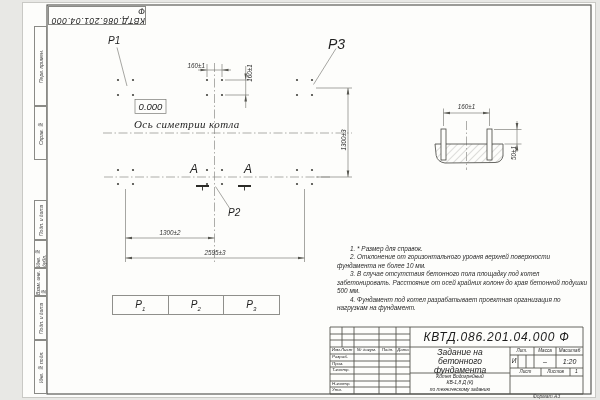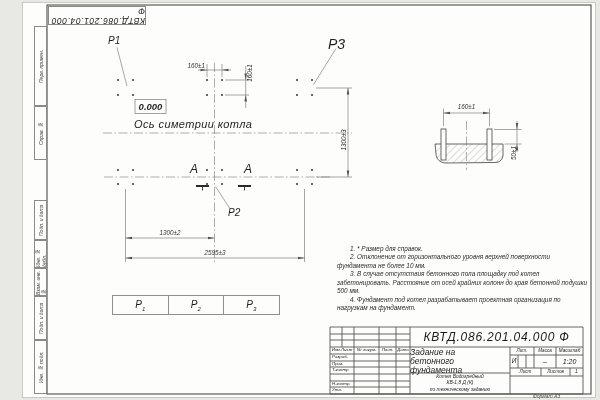--- a/index.html
+++ b/index.html
@@ -141,22 +141,22 @@
   <div class="vcell" style="left:34px;top:106px;width:13px;height:54px;">Справ. №</div>
   <div class="vcell" style="left:34px;top:200px;width:13px;height:40px;">Подп. и дата</div>
   <div class="vcell" style="left:34px;top:240px;width:13px;height:28px;">Инв. № дубл.</div>
   <div class="vcell" style="left:34px;top:268px;width:13px;height:28px;">Взам. инв. №</div>
   <div class="vcell" style="left:34px;top:296px;width:13px;height:44px;">Подп. и дата</div>
   <div class="vcell" style="left:34px;top:340px;width:13px;height:54px;">Инв. № подл.</div>
 
   <div class="t" style="left:108px;top:36px;font-size:10px;">P1</div>
   <div class="t" style="left:328px;top:37px;font-size:14px;">P3</div>
   <div class="t" style="left:228px;top:208px;font-size:10px;">P2</div>
-  <div class="t c" style="left:135px;top:99px;width:31px;height:15px;font-size:9.5px;font-weight:bold;">0.000</div>
-  <div class="t" style="left:134px;top:119px;font-size:11px;letter-spacing:.4px;">Ось симетрии котла</div>
+  <div class="t c" style="left:135px;top:99px;width:31px;height:15px;font-size:9.5px;">0.000</div>
+  <div class="t" style="left:134px;top:119px;font-size:11px;letter-spacing:.4px;font-family:Liberation Serif, serif;">Ось симетрии котла</div>
   <div class="t c" style="left:187px;top:163px;width:14px;height:13px;font-size:12px;">А</div>
   <div class="t c" style="left:241px;top:163px;width:14px;height:13px;font-size:12px;">А</div>
 
   <div class="t dim" style="left:170px;top:63px;width:35px;text-align:right;">160±1</div>
   <div class="t dim rot c" style="left:236.5px;top:68.5px;width:25px;height:8px;">160±1</div>
   <div class="t dim rot c" style="left:329px;top:136px;width:29px;height:8px;">1300±3</div>
   <div class="t dim c" style="left:150px;top:229.5px;width:40px;height:8px;">1300±2</div>
   <div class="t dim c" style="left:195px;top:249.5px;width:40px;height:8px;">2595±3</div>
 
   <div class="t dim c" style="left:449px;top:103.5px;width:35px;height:8px;">160±1</div>
@@ -174,21 +174,21 @@
         <tr>
       <td class="hdr"><span>P</span><sub>1</sub></td>
       <td class="hdr"><span>P</span><sub>2</sub></td>
       <td class="hdr"><span>P</span><sub>3</sub></td>
     </tr>
   </tbody>
     </table>
 
   <div class="t c tb-txt" style="left:412px;top:328px;width:169px;height:18px;font-size:12px;letter-spacing:.8px;">КВТД.086.201.04.000  Ф</div>
 
-  <div class="t tb-txt" style="left:410px;top:348px;width:100px;font-size:8.5px;">
+  <div class="t tb-txt" style="left:410px;top:348px;width:100px;font-size:8.5px;text-align:center;">
     <div>Задание на</div>
     <div>бетонного</div>
     <div>фундамента</div>
   </div>
 
   <div class="t tb-txt" style="left:410px;top:374px;width:100px;font-size:4.9px;text-align:center;line-height:1.3;">
     <div>Котел Водогрейный</div>
     <div>КВ-1,8 Д (К)</div>
     <div>по техническому заданию</div>
   </div>

